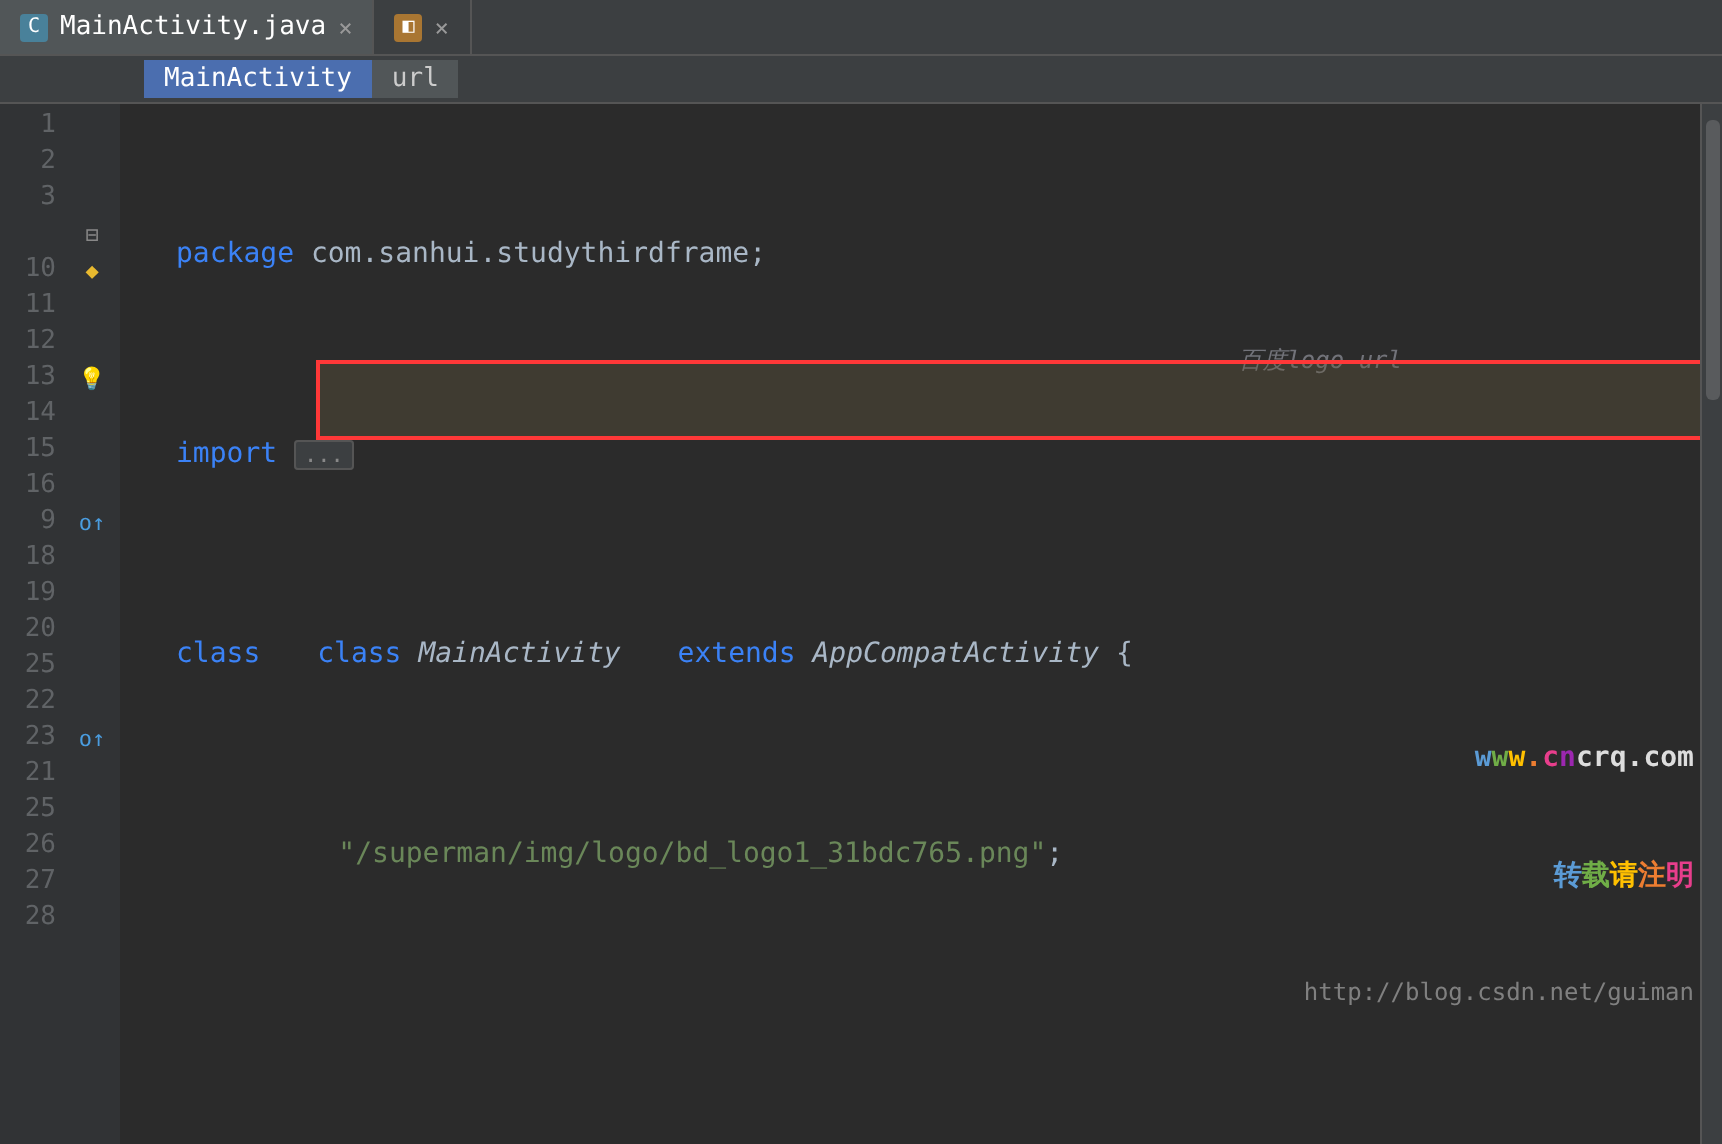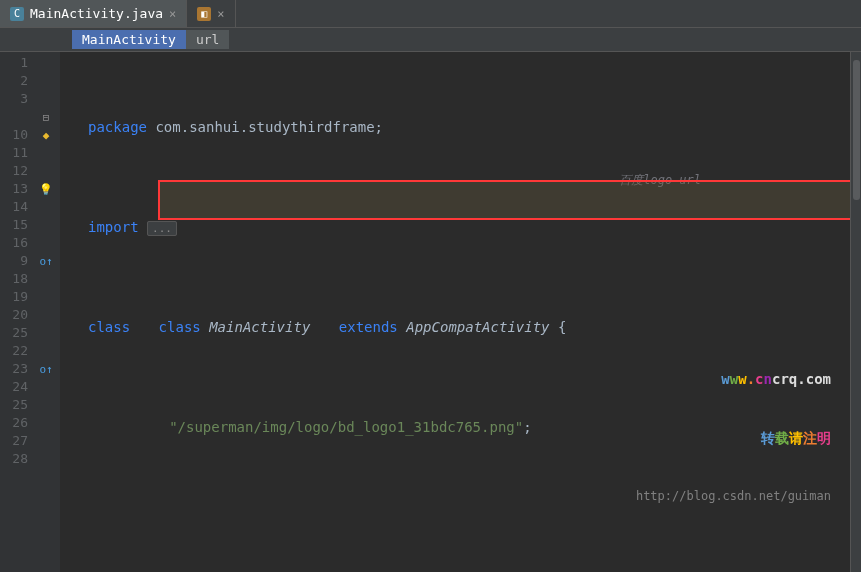--- a/index.html
+++ b/index.html
@@ -24,21 +24,21 @@
 .kw { color:#3b82f6;margin-left:20px; }
 .type { font-style:italic; color:#a9b7c6; }
 .typec { font-style:italic; color:#cc7832; }
 .str { color:#6a8759; }
 .fld { color:#9876aa; }
 .highlight-box { position:absolute; left:98px; top:128px; width:756px; height:40px; border:2px solid #ff3838; pointer-events:none; background:rgba(100,90,60,.35); }
 .hint-label { position:absolute; right:160px; top:120px; color:#72737a; font-size:12px; font-style:italic; }
 .collapse { background:#3c3f41; border:1px solid #555; color:#888; font-size:11px; padding:0 4px; border-radius:2px; }
 .scrollbar-r { position:absolute; right:0; top:52px; width:11px; bottom:0; background:#3c3f41; border-left:1px solid #555; }
 .scroll-thumb { position:absolute; top:8px; width:7px; left:2px; height:140px; background:#595b5d; border-radius:3px; }
-.watermark { position:absolute; right:30px; bottom:28px; text-align:right; font-size:14px; font-weight:bold; line-height:1.4; }
+.watermark { position:absolute; right:14px; bottom:28px; text-align:right; font-size:14px; font-weight:bold; line-height:1.4; }
 .watermark .l1 span:nth-child(1){color:#5b9bd5}.watermark .l1 span:nth-child(2){color:#70ad47}.watermark .l1 span:nth-child(3){color:#ffc000}.watermark .l1 span:nth-child(4){color:#ed7d31}.watermark .l1 span:nth-child(5){color:#e83e8c}.watermark .l1 span:nth-child(6){color:#9c27b0}
 .watermark .l1 .rest{color:#ddd}
 .watermark .l2 span:nth-child(1){color:#5b9bd5}.watermark .l2 span:nth-child(2){color:#70ad47}.watermark .l2 span:nth-child(3){color:#ffc000}.watermark .l2 span:nth-child(4){color:#ed7d31}.watermark .l2 span:nth-child(5){color:#e83e8c}
 .watermark .url { color:#808080; font-size:12px; font-weight:normal; }
 .g-box { color:#888; }
 .g-warn { color:#e8b92f; }
 .g-bulb { color:#e8b92f; }
 </style>
 </head>
 <body>
@@ -73,21 +73,21 @@
       <div>14</div>
       <div>15</div>
       <div>16</div>
       <div>9</div>
       <div>18</div>
       <div>19</div>
       <div>20</div>
       <div>25</div>
       <div>22</div>
       <div>23</div>
-      <div>24</div>
+      <div>21</div>
       <div>25</div>
       <div>26</div>
       <div>27</div>
       <div>28</div>
     </div>
   <div class="gutter-icons">
     <div></div>
       <div></div>
       <div></div>
     <div class="g-box">⊟</div>

